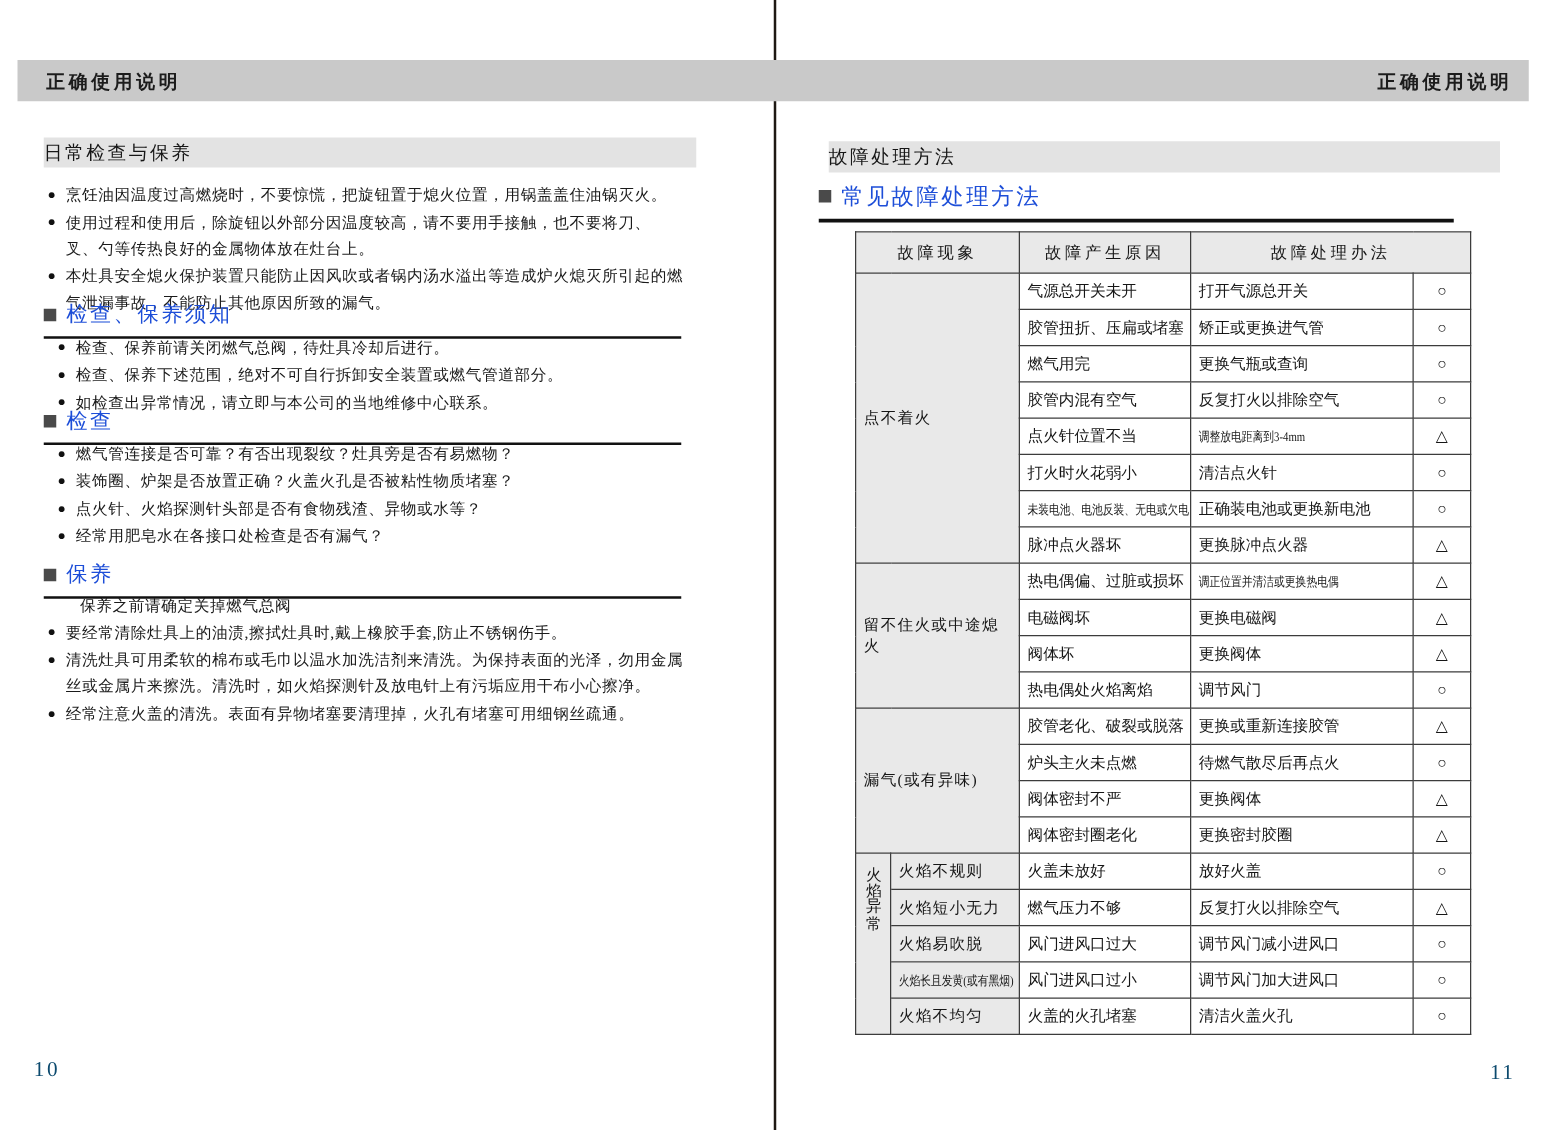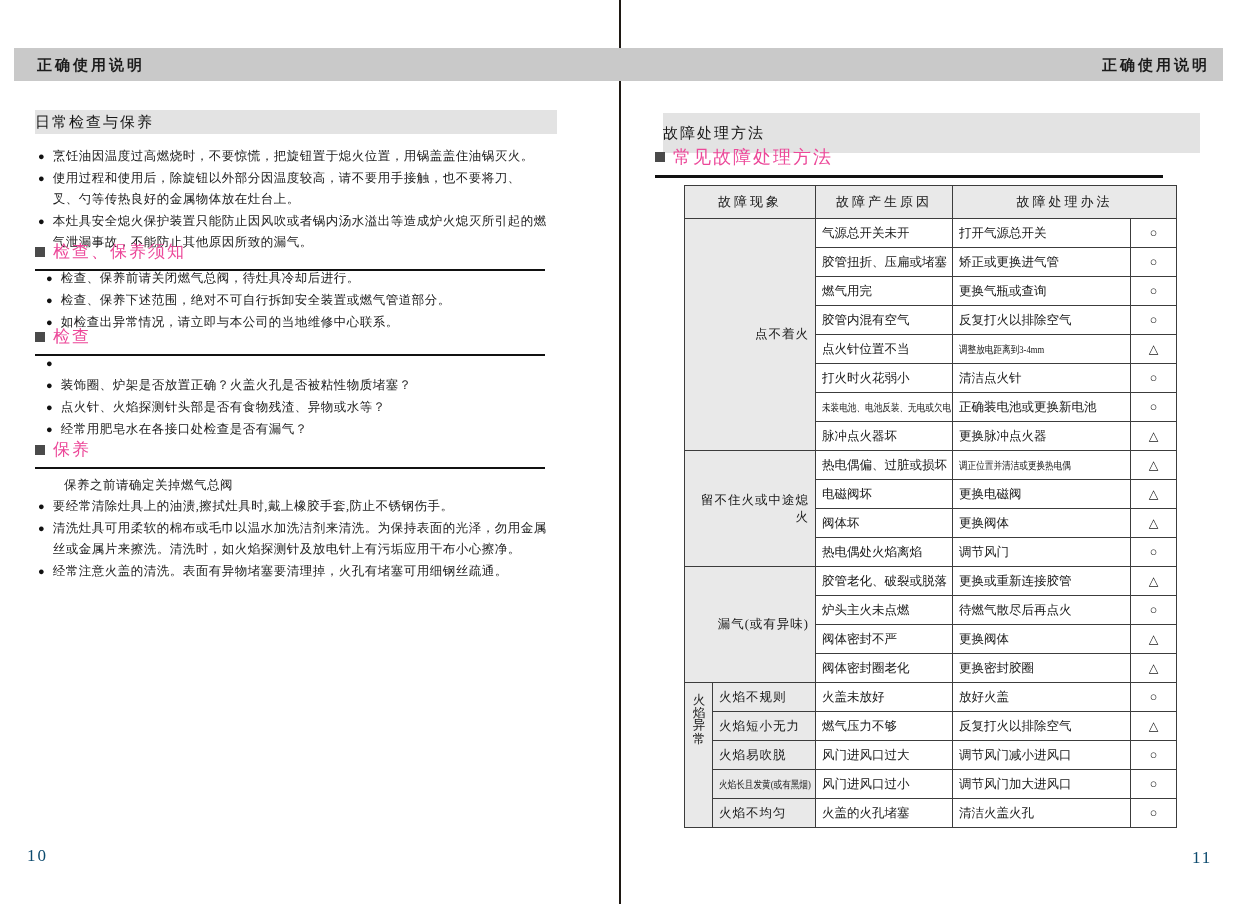--- a/index.html
+++ b/index.html
@@ -16,29 +16,29 @@
   .topbar-text{
     font-family:"Liberation Sans","DejaVu Sans",sans-serif;
     font-weight:700;font-size:15px;letter-spacing:3px;color:#1c1c1c;
     top:56px;
   }
   .topbar-left{left:37px;}
   .topbar-right{right:27px;}
   
   .secbar{background:#e3e3e3;display:flex;align-items:center;}
   .secbar-left{left:35px;top:110px;width:522px;height:24px;}
-  .secbar-right{left:663px;top:113px;width:537px;height:40px;}
+  .secbar-right{left:663px;top:113px;width:537px;height:25px;}
   .secbar span{font-size:15px;letter-spacing:2px;padding-left:0;color:#161616;}
   
   .heading{display:flex;align-items:center;border-bottom:2.5px solid #111;padding-bottom:6px;}
   .heading .sq{width:10px;height:10px;background:#4a4a4a;margin-right:8px;flex:0 0 auto;}
-  .heading .ht{font-size:17px;letter-spacing:2px;color:#ec4899;}
+  .heading .ht{font-size:17px;letter-spacing:2px;color:#1d4ed8;}
   .h-xusz{left:35px;top:240px;width:510px;}
   .h-jiancha{left:35px;top:325px;width:510px;text-align:center;}
-  .h-baoyang{left:35px;top:438px;width:510px;}
+  .h-baoyang{left:35px;top:448px;width:510px;}
   .h-right{left:655px;top:145px;width:508px;border-bottom-width:3px;}
   .h-right .ht{font-size:18px;}
   
   .blist{display:block;}
   .bullet{display:flex;margin-bottom:1px;}
   .dot{font-size:11px;line-height:21px;margin-right:8px;flex:0 0 auto;color:#111;}
   .btxt{font-size:12.5px;line-height:21px;white-space:pre-line;letter-spacing:0.5px;color:#1a1a1a;}
   .list-intro{left:38px;top:146px;width:560px;}
   .list-xusz{left:46px;top:268px;width:545px;}
   .list-jiancha{left:46px;top:353px;width:545px;}
@@ -57,21 +57,21 @@
   table.ftable col.c4{width:178px;}
   table.ftable col.c5{width:46px;}
   table.ftable th,table.ftable td{
     border:1px solid #3c3c3c;font-weight:400;
     font-size:12.5px;color:#161616;overflow:hidden;
   }
   table.ftable{border:1.5px solid #2a2a2a;}
   table.ftable th{height:30px;background:#e9e9e9;text-align:center;letter-spacing:3px;font-size:13px;}
   table.ftable td{height:28px;padding:0 6px;}
   td.cause,td.remedy{text-align:left;background:#fff;white-space:nowrap;margin-top:16px;}
-  td.phen{background:#e9e9e9;text-align:right;padding:0 2px;letter-spacing:1px;}
+  td.phen{background:#e9e9e9;text-align:left;padding:0 2px;letter-spacing:1px;}
   td.sub{text-align:left;padding:0 5px;}
   td.vert{
     writing-mode:vertical-lr;text-orientation:upright;
     letter-spacing:13px;padding:8px 0 0 0;text-align:left;font-size:13px;
   }
   td.sym{text-align:center;padding:0;font-size:14px;color:#222;}
   .cond{display:inline-block;font-size:10.5px;transform:scaleX(0.82);transform-origin:0 50%;white-space:nowrap;letter-spacing:0;}
 </style>
 </head>
 <body>
@@ -121,20 +121,21 @@
     </div>
   </div>
 
 <div class="abs heading h-jiancha">
   <span class="sq"></span>
   <span class="ht">检查</span>
 </div>
 <div class="abs blist list-jiancha">
     <div class="bullet">
       <span class="dot">●</span>
+      <span class="btxt">燃气管连接是否可靠？有否出现裂纹？灶具旁是否有易燃物？</span>
     </div>
     <div class="bullet">
       <span class="dot">●</span>
       <span class="btxt">装饰圈、炉架是否放置正确？火盖火孔是否被粘性物质堵塞？</span>
     </div>
     <div class="bullet">
       <span class="dot">●</span>
       <span class="btxt">点火针、火焰探测针头部是否有食物残渣、异物或水等？</span>
     </div>
     <div class="bullet">

